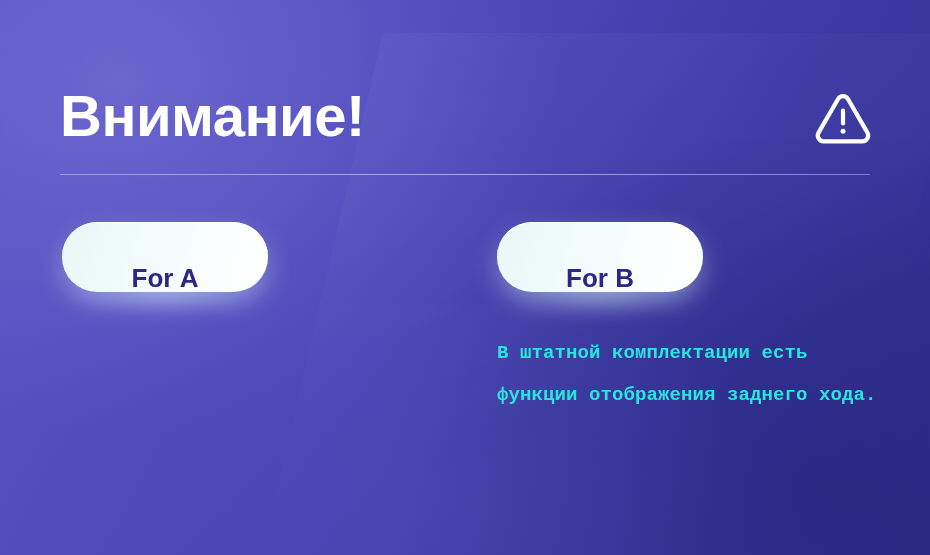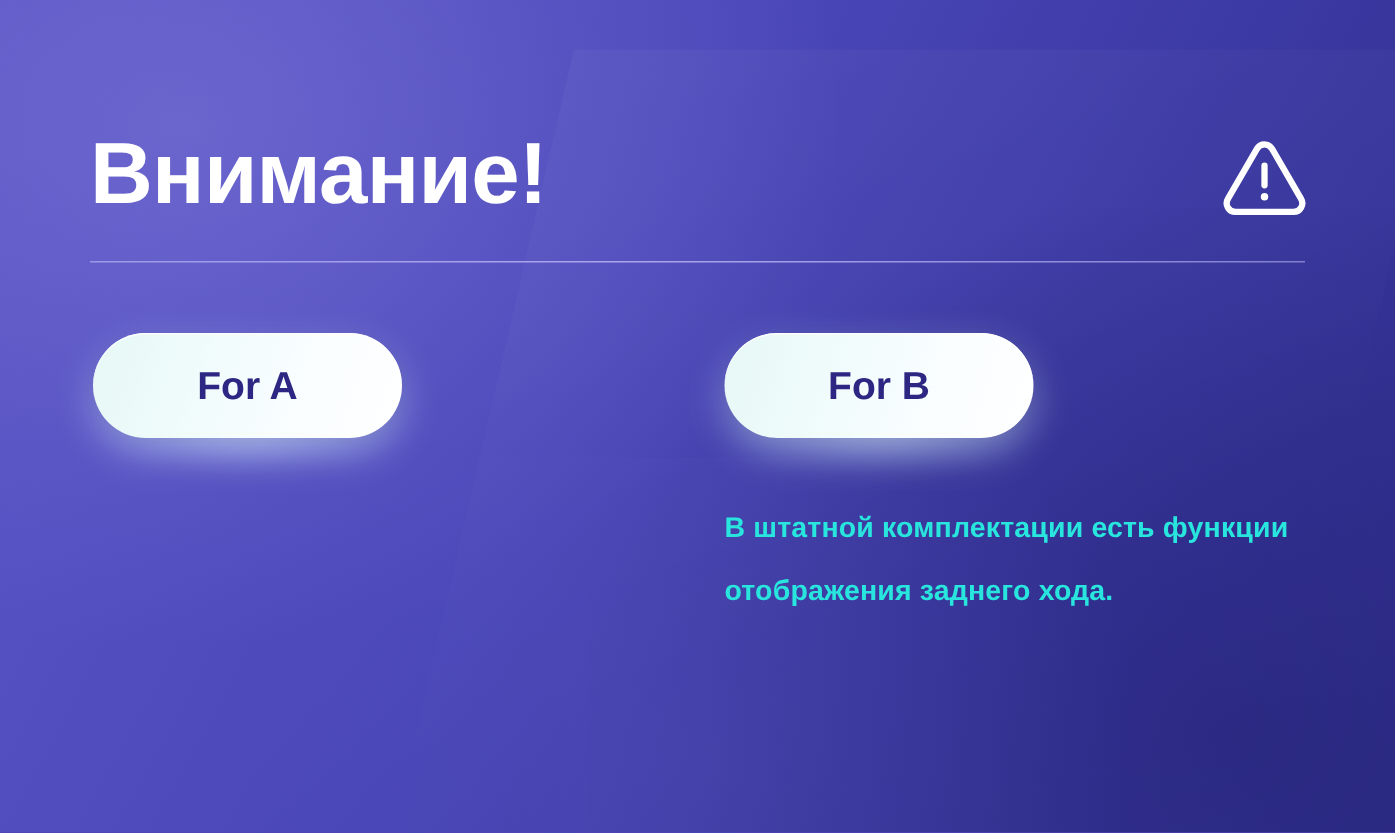--- a/index.html
+++ b/index.html
@@ -104,21 +104,21 @@
        rgba(162,157,230,0.70) 100%);
   }
 
   
   .columns {
     position:absolute;
     left:0; top:0; right:0; bottom:0;
   }
   .col { position:absolute; top:222px; width:400px; }
   .col-a { left:62px; }
-  .col-b { left:483px; }
+  .col-b { left:497px; }
 
   
   .pill-wrap { position:relative; width:206px; height:70px; }
   .pill-glow {
     position:absolute;
     left:8px; top:28px;
     width:190px; height:62px;
     border-radius:50%;
     background:radial-gradient(ellipse at 50% 40%,
                 rgba(236,252,255,0.60) 0%,
@@ -135,21 +135,21 @@
     background:linear-gradient(108deg,
                  #e6f8f7 0%,
                  #eefbfa 28%,
                  #f8fdff 62%,
                  #ffffff 100%);
     box-shadow:
        0 10px 26px rgba(210,235,255,0.42),
        0 2px 8px rgba(30,28,90,0.16),
        inset 0 1px 0 rgba(255,255,255,0.9);
     display:flex;
-    align-items:center;
+    align-items:flex-end;
     justify-content:center;
     cursor:pointer;
   }
   .pill-label {
     font-size:26px;
     font-weight:bold;
     color:#2d2682;
     letter-spacing:0px;
     line-height:28px;
   }
@@ -157,21 +157,21 @@
   
   .col-text {
     margin-top:40px;
     width:385px;
     font-size:19px;
     font-weight:bold;
     line-height:42px;
     color:#28e6de;
     letter-spacing:0.1px;
   }
-  .col-b .col-text { width:390px; }
+  .col-b .col-text { width:390px;font-family:Liberation Mono, monospace; }
 </style>
 </head>
 <body>
 
 <div id="slide">
 
   <div class="bg-wash-a"></div>
   <div class="bg-wash-b"></div>
   <div class="bg-wash-c"></div>
   <div class="bg-diag"></div>

